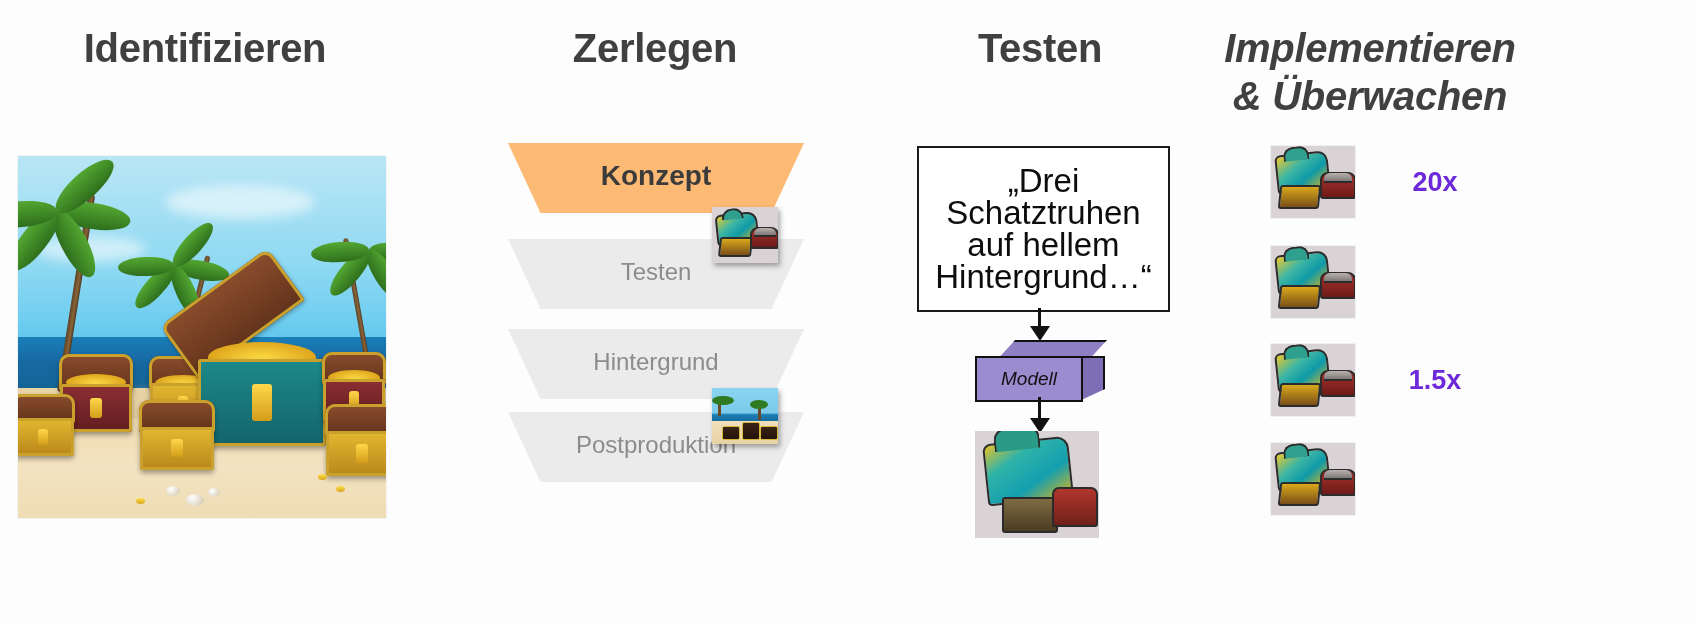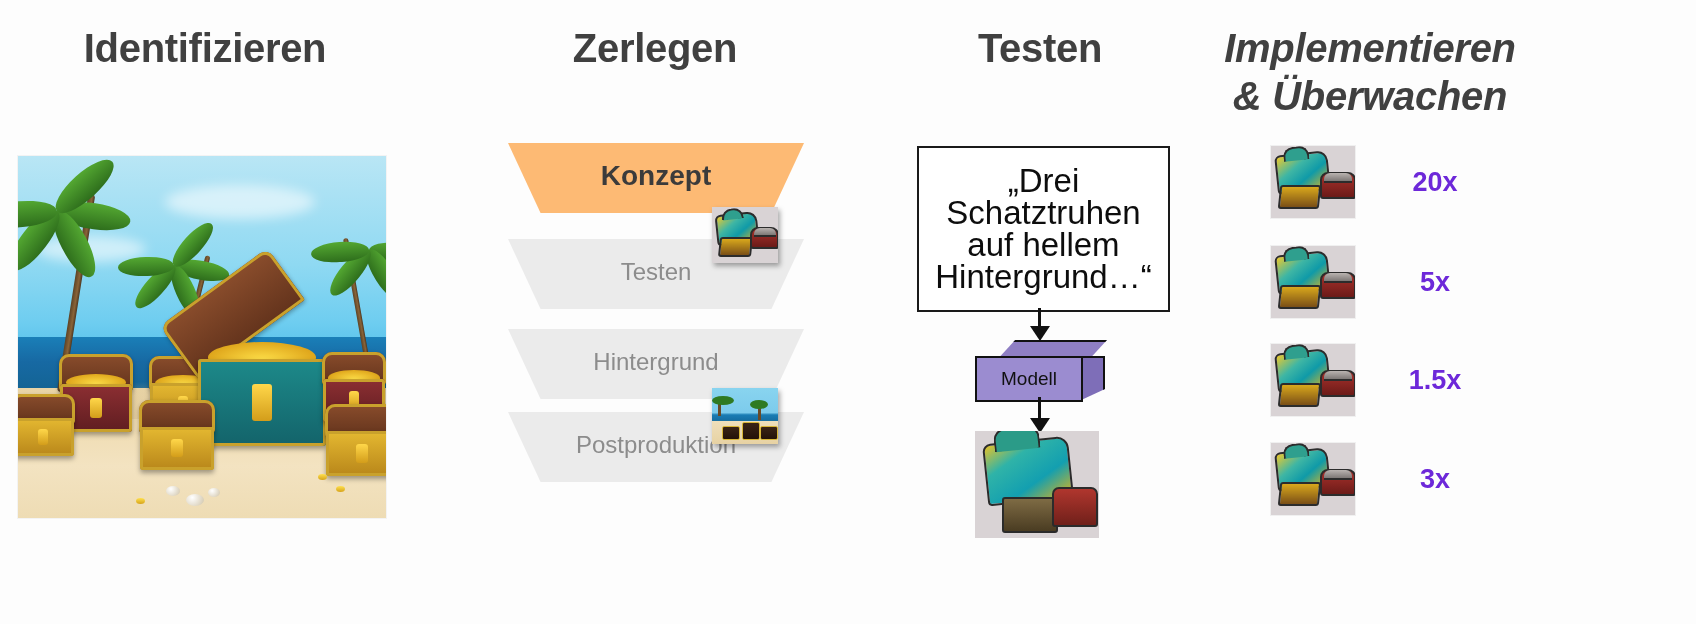--- a/index.html
+++ b/index.html
@@ -131,21 +131,21 @@
   .arrow .head{position:absolute;left:0;width:0;height:0;
     border-left:10px solid transparent;border-right:10px solid transparent;
     border-top:15px solid #111;}
   #arrow-1{left:1030px;top:308px;height:33px;}
   #arrow-1 .shaft{height:19px;}
   #arrow-1 .head{top:18px;}
   #arrow-2{left:1030px;top:397px;height:37px;}
   #arrow-2 .shaft{height:22px;}
   #arrow-2 .head{top:21px;}
 
-  .cube{position:absolute;left:975px;top:340px;width:128px;height:58px;}
+  .cube{position:absolute;left:975px;top:340px;width:128px;height:58px;font-style:italic;}
   .cube .top{position:absolute;left:0;top:0;width:128px;height:18px;}
   .cube .topface{position:absolute;left:20px;top:0;width:108px;height:18px;
     background:#8f7fc4;border:2px solid #111;
     clip-path:polygon(18% 0,100% 0,82% 100%,0 100%);}
   .cube .front{position:absolute;left:0;top:16px;width:104px;height:42px;
     background:#9b8cd0;border:2px solid #111;
     display:flex;align-items:center;justify-content:center;}
   .cube .side{position:absolute;left:102px;top:16px;width:26px;height:42px;
     background:#7e6eb8;border:2px solid #111;border-left:none;
     clip-path:polygon(0 0,100% -40%,100% 72%,0 100%);}
@@ -339,33 +339,31 @@
   </div>
   <div class="mult" id="mul-0">20x</div>
 
   <div class="variant" id="var-1">
     <div class="mini">
         <div class="big"></div>
         <div class="base"></div>
         <div class="red"></div>
       </div>
   </div>
-  <div class="mult" id="mul-1">5x</div>
 
   <div class="variant" id="var-2">
     <div class="mini">
         <div class="big"></div>
         <div class="base"></div>
         <div class="red"></div>
       </div>
   </div>
   <div class="mult" id="mul-2">1.5x</div>
 
   <div class="variant" id="var-3">
     <div class="mini">
         <div class="big"></div>
         <div class="base"></div>
         <div class="red"></div>
       </div>
   </div>
-  <div class="mult" id="mul-3">3x</div>
 
 </div>
 
 </body></html>

